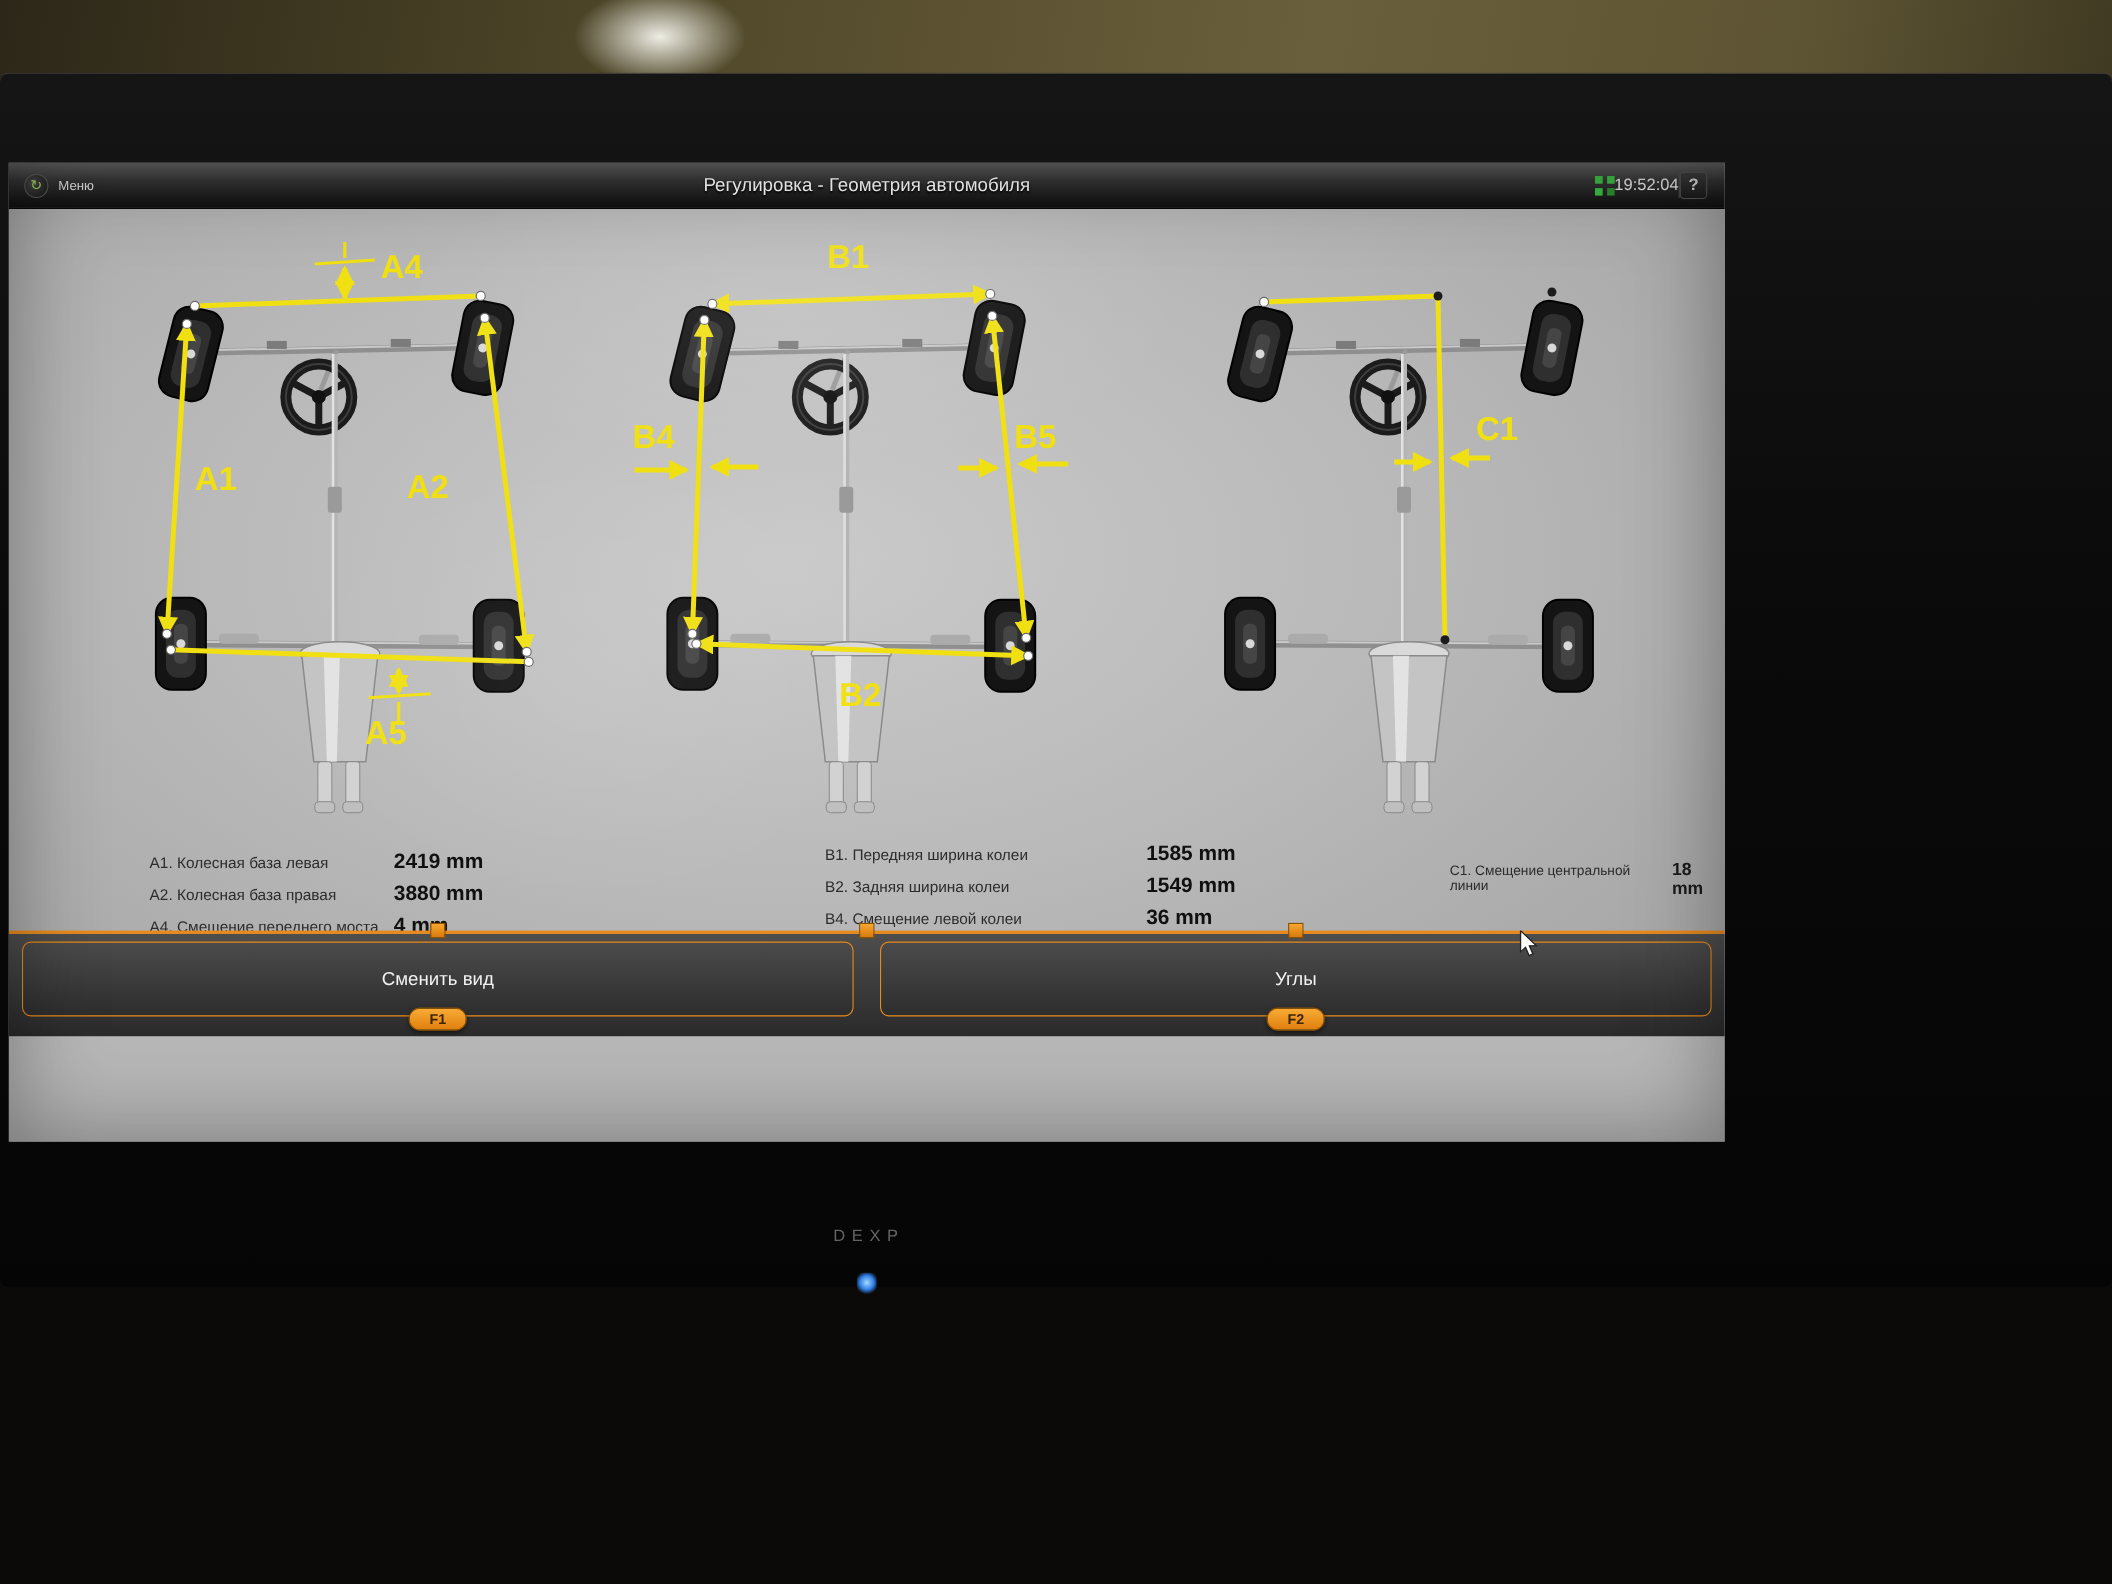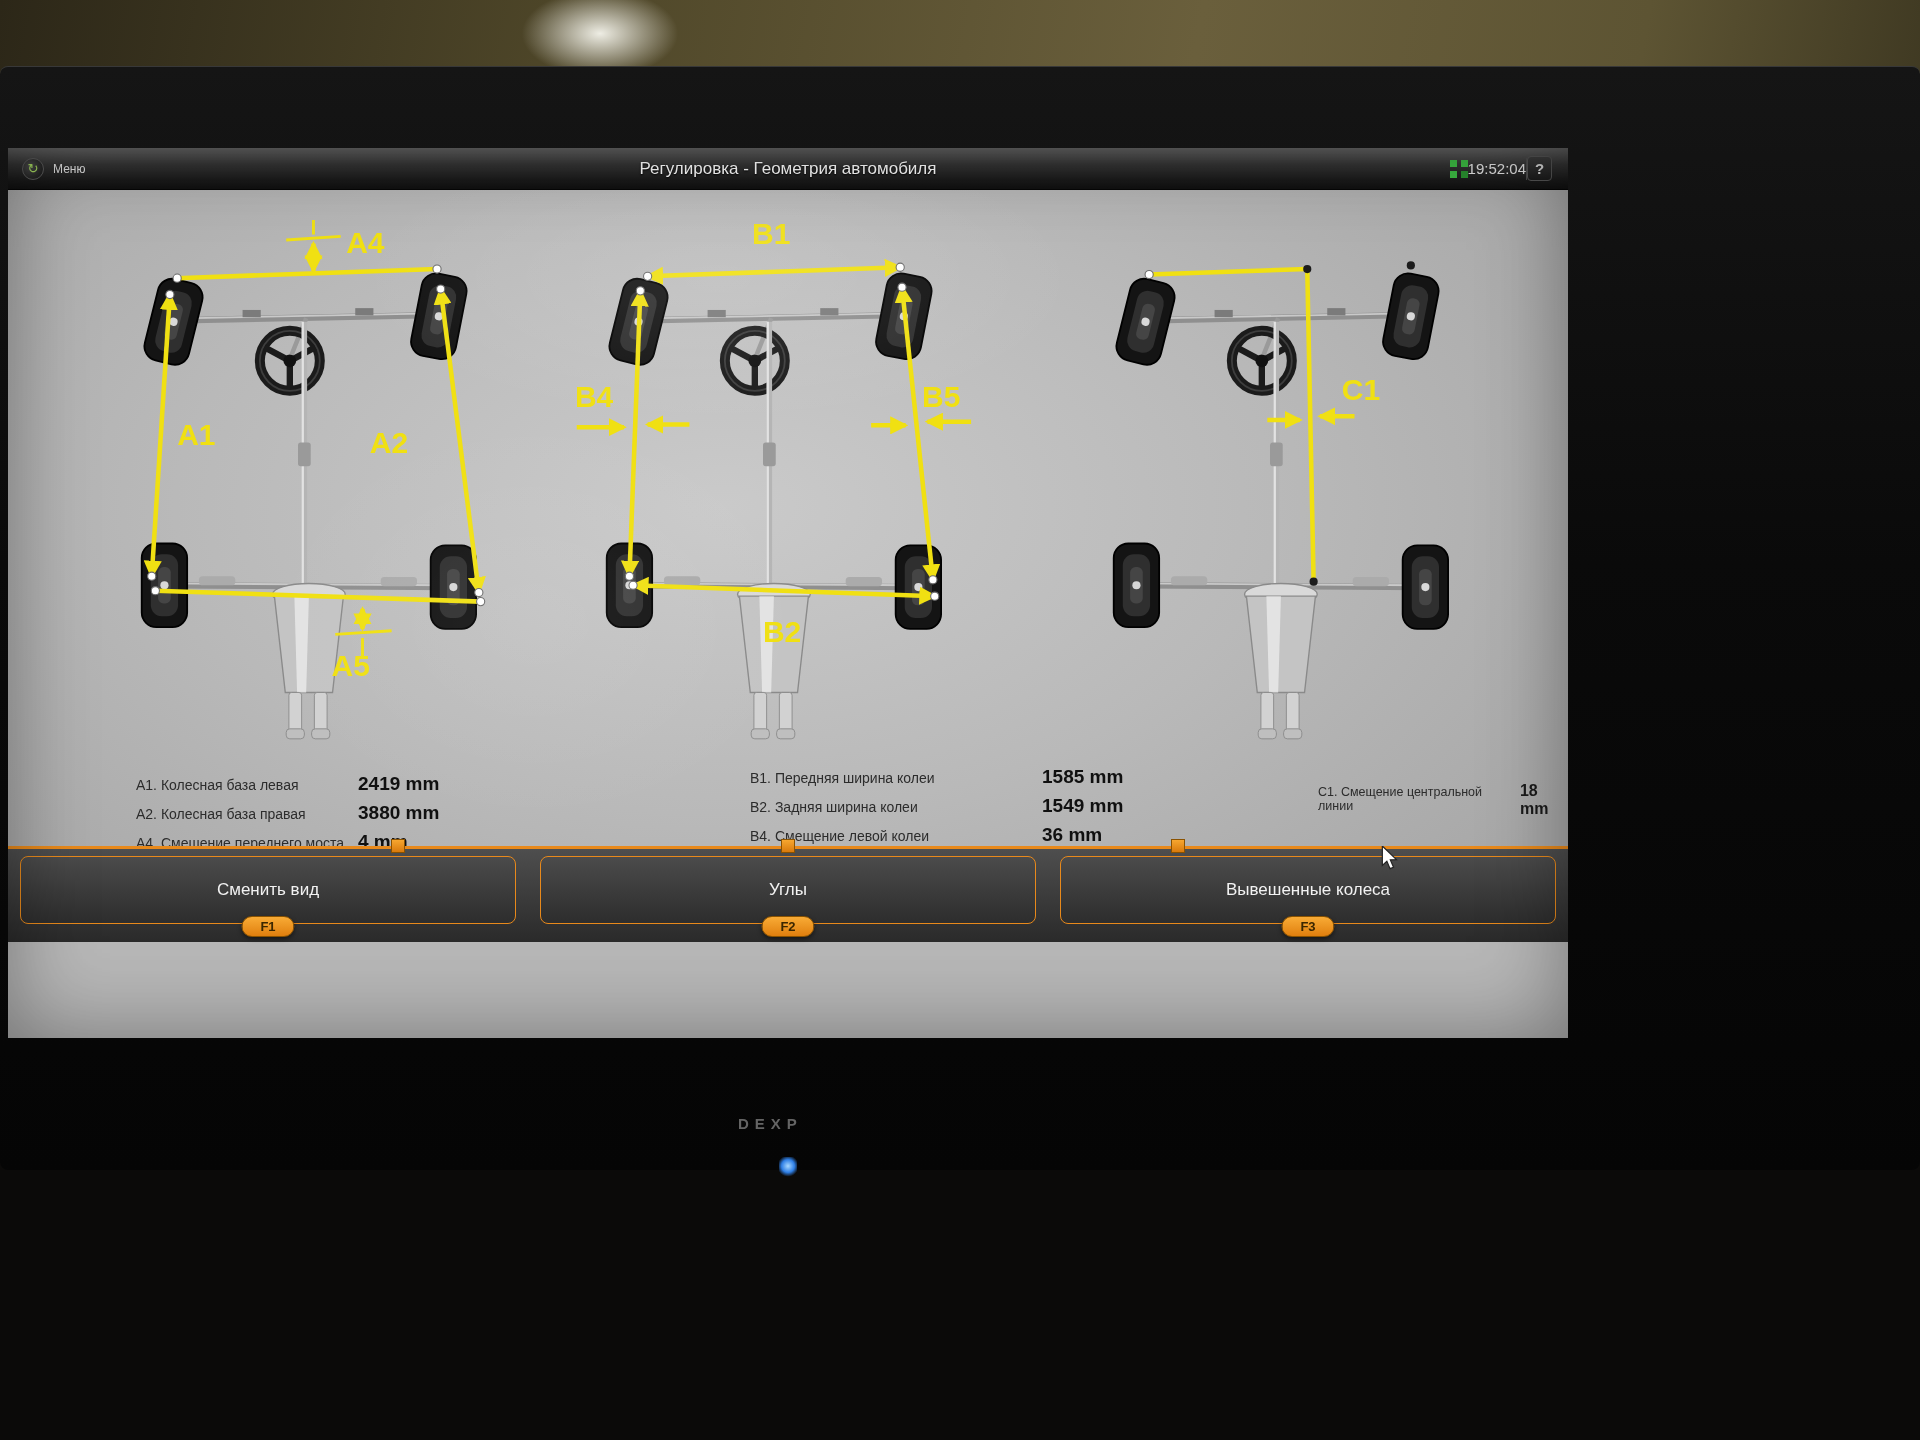--- a/index.html
+++ b/index.html
@@ -6,22 +6,22 @@
   html,body{width:1920px;height:1440px}
   body{background:#0b0a09;font-family:"Liberation Sans","DejaVu Sans",sans-serif;position:relative;overflow:hidden}
 
   .wall{position:absolute;top:0;left:0;width:1920px;height:130px;
     background:linear-gradient(100deg,#2c2718 0%,#4f4729 30%,#6a5f3c 62%,#5d5433 85%,#3f3922 100%)}
   .ceiling-glow{position:absolute;left:515px;top:-14px;width:170px;height:95px;
     background:radial-gradient(ellipse at center,rgba(255,255,248,.9),rgba(255,255,248,0) 65%)}
 
   .monitor{position:absolute;left:0;top:66px;width:1920px;height:1104px;border-radius:8px;
     background:linear-gradient(180deg,#151515 0%,#0a0a0a 45%,#050505 100%);border-top:1px solid #383838}
-  .brand{position:absolute;left:738px;top:1048px;width:104px;color:#646464;
-    font-size:15px;letter-spacing:6px;font-weight:bold}
+  .brand{position:absolute;left:738px;top:1048px;width:104px;text-align:center;color:#646464;
+    font-size:15px;letter-spacing:6px;font-weight:normal}
   .led{position:absolute;left:779px;top:1090px;width:18px;height:20px;
     background:radial-gradient(circle at 50% 45%,#a8d8ff 0%,#2f7fe6 45%,rgba(20,60,140,0) 75%)}
 
   .screen{position:absolute;left:8px;top:148px;width:1560px;height:890px;background:#b7b7b7;overflow:hidden}
   .vignette{position:absolute;inset:0;box-shadow:inset 0 0 85px rgba(0,0,0,.38);pointer-events:none;z-index:40}
 
   .topbar{position:relative;height:42px;display:flex;align-items:center;color:#e8e8e8;z-index:10;
     background:linear-gradient(180deg,#636363 0%,#353535 40%,#1a1a1a 78%,#101010 100%);
     border-bottom:1px solid #060606}
   .menu{display:flex;align-items:center;gap:9px;padding-left:14px;cursor:pointer}
@@ -287,21 +287,17 @@
       <div class="fk-connector c2"></div>
       <div class="fk-connector c3"></div>
       <div class="fkey">
         <span class="fk-label">Сменить вид</span>
         <span class="fk-pill">F1</span>
       </div>
       <div class="fkey">
         <span class="fk-label">Углы</span>
         <span class="fk-pill">F2</span>
       </div>
-      <div class="fkey">
-        <span class="fk-label">Вывешенные колеса</span>
-        <span class="fk-pill">F3</span>
-      </div>
     </div>
   </div>
 
   <div class="vignette"></div>
 </div>
 
 </body></html>

